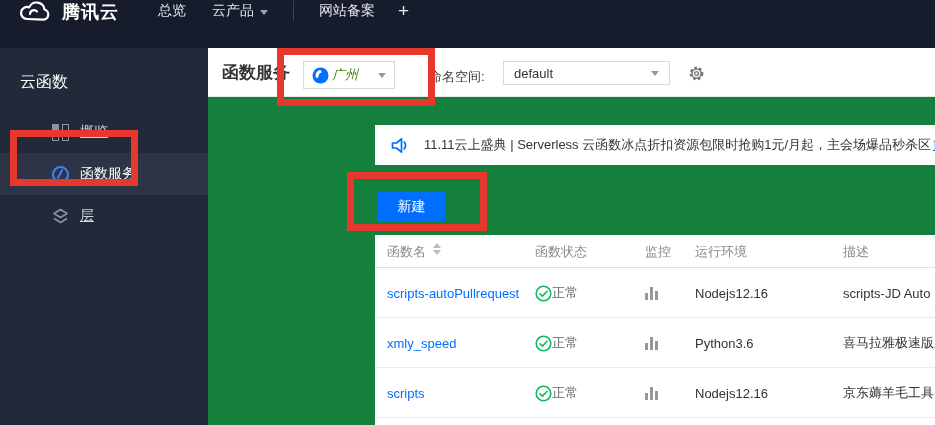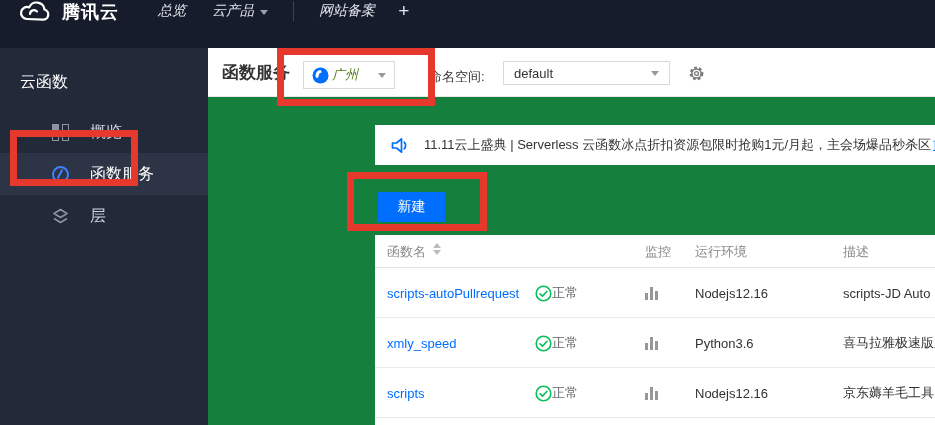--- a/index.html
+++ b/index.html
@@ -5,33 +5,33 @@
   * { margin:0; padding:0; box-sizing:border-box; }
   html,body { width:935px; height:425px; overflow:hidden; background:#fff;
     font-family:"Liberation Sans","DejaVu Sans",sans-serif; }
   .stage { position:relative; width:935px; height:425px; overflow:hidden; }
 
   
   .topbar { position:absolute; left:0; top:0; width:935px; height:48px;
     background:#161c2b; display:flex; align-items:flex-start; padding-left:18px; }
   .brand { display:flex; align-items:center; }
   .brand-name { color:#fff; font-size:18px; font-weight:bold; margin-left:10px; letter-spacing:1px; }
-  .topnav { display:flex; align-items:center; margin-left:26px;font-style:italic; }
+  .topnav { display:flex; align-items:center; margin-left:26px; }
   .topnav-item { color:#dfe3ec; font-size:14px; margin:0 13px; cursor:pointer; display:flex; align-items:center; }
   .caret { width:0; height:0; border-left:4px solid transparent; border-right:4px solid transparent;
     border-top:5px solid #9aa2b5; margin-left:6px; margin-top:2px; }
   .top-divider { width:1px; height:20px; background:#3a4254; margin:0 12px; }
   .tab-add { color:#dfe3ec; font-size:19px; margin-left:10px; cursor:pointer; }
 
   
   .sidebar { position:absolute; left:0; top:48px; width:208px; height:377px; background:#222938; }
   .sidebar-title { color:#fff; font-size:16px; font-weight:normal; padding:24px 0 0 20px; }
   .side-menu { margin-top:18px; }
   .side-item { height:42px; display:flex; align-items:center; padding-left:52px; cursor:pointer; }
-  .side-item .label { color:#cdd3dd; font-size:16px; margin-left:21px; }
+  .side-item .label { color:#cdd3dd; font-size:14px; margin-left:11px;text-decoration:underline; }
   .side-item.selected { background:#2c3445; }
   .side-item.selected .label { color:#fff; }
   .icon16 { width:17px; height:17px; display:inline-block; flex:none; }
   .grid-icon { display:grid; grid-template-columns:7px 7px; grid-template-rows:7px 7px; gap:3px; width:17px; height:17px; }
   .grid-icon span { border:1.5px solid #8d93a1; }
   .grid-icon span:nth-child(1){ background:#8d93a1; }
   .scf-icon { width:17px; height:17px; border-radius:50%; border:2px solid #3f82ff; position:relative; }
   .scf-icon::after { content:""; position:absolute; left:5px; top:1px; width:2px; height:10px;
     background:#3f82ff; transform:rotate(28deg); }
 
@@ -168,20 +168,21 @@
 
     </div>
 
     <button class="create-btn">新建</button>
 
     <div class="fn-table">
       <div class="thead">
         <span class="th c1">
           <span>函数名</span><span class="sort-icon"><i class="sort-up"></i><i class="sort-down"></i></span>
         </span>
+        <span class="th c2">函数状态</span>
         <span class="th c3">监控</span>
         <span class="th c4">运行环境</span>
         <span class="th c5">描述</span>
       </div>
 
       <div class="trow">
         <span class="cell c1">
             <a class="fn-link">scripts-autoPullrequest</a>
           </span>
         <span class="cell c2">

